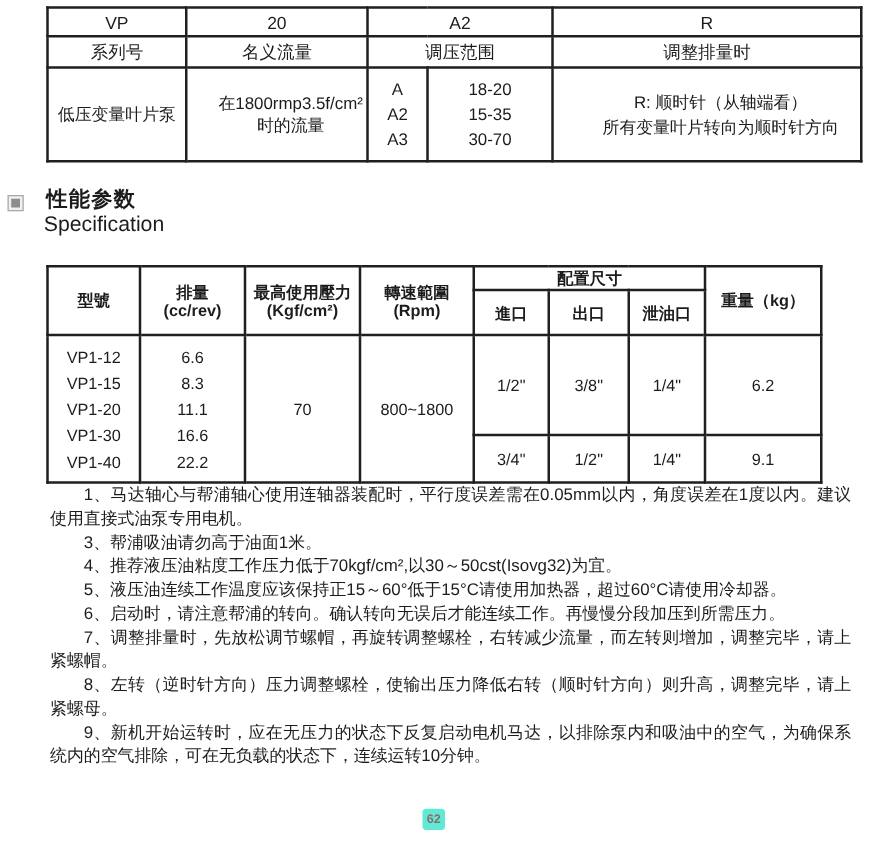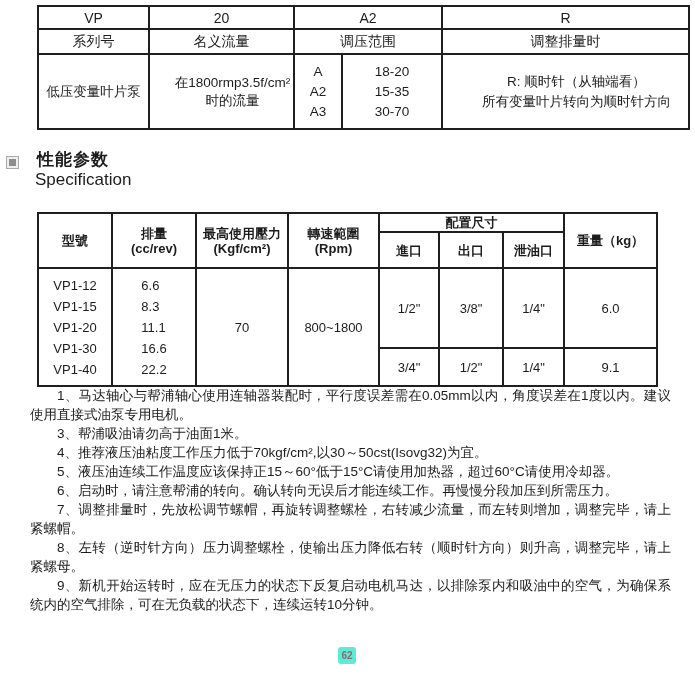--- a/index.html
+++ b/index.html
@@ -58,25 +58,25 @@
   .spec-table {
     position: absolute; left: 37px; top: 212px;
     width: 619px; height: 156px;
     font-size: 13px;
   }
   .spec-table thead td { font-weight: bold; line-height: 15px; padding: 1px 0; }
   .spec-table .hr1 td { height: 15px; }
   .spec-table .hr2 td { height: 36px; }
   .spec-table .br1 td { height: 80px; }
   .spec-table .br2 td { height: 38px; }
-  .lblock { display: inline-block; text-align: left; line-height: 21px; }
+  .lblock { display: inline-block; text-align: center; line-height: 21px; }
 
   
   .notes {
-    position: absolute; left: 30px; top: 386px;
+    position: absolute; left: 40px; top: 386px;
     width: 641px;
     font-size: 13.5px; line-height: 19px;
     text-align: justify;
   }
   .notes p { text-indent: 2em; }
 
   
   .page-badge {
     position: absolute; left: 338px; top: 647px;
     width: 18px; height: 17px;
@@ -173,21 +173,21 @@
       <td rowspan="2"><span class="lblock pre">6.6
 8.3
 11.1
 16.6
 22.2</span></td>
       <td rowspan="2">70</td>
       <td rowspan="2">800~1800</td>
       <td>1/2"</td>
       <td>3/8"</td>
       <td>1/4"</td>
-      <td>6.0</td>
+      <td>6.2</td>
     </tr>
     <tr class="br2">
       <td>3/4"</td>
       <td>1/2"</td>
       <td>1/4"</td>
       <td>9.1</td>
     </tr>
   </tbody>
 </table>
 

